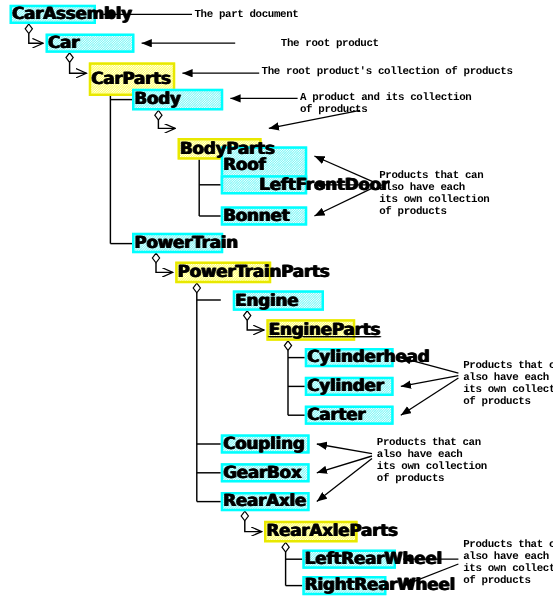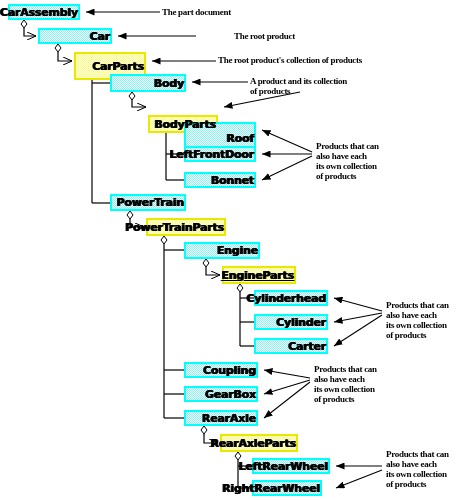--- a/index.html
+++ b/index.html
@@ -24,26 +24,26 @@
     position: absolute;
     box-sizing: border-box;
     border: 2px solid #00ffff;
     background-color: #7ff7f7;
     background-image:
       linear-gradient(45deg, #ffffff 25%, transparent 25%, transparent 75%, #ffffff 75%),
       linear-gradient(45deg, #ffffff 25%, transparent 25%, transparent 75%, #ffffff 75%);
     background-size: 2px 2px;
     background-position: 0 0, 1px 1px;
     color: #000000;
-    font-size: 11px;
+    font-size: 14px;
     font-weight: bold;
     font-family: "DejaVu Sans", sans-serif;
     display: flex;
     align-items: center;
-    justify-content: flex-end;
+    justify-content: flex-start;
     letter-spacing: -0.2px;
     line-height: 1;
     white-space: nowrap;
   }
   .node.collection {
     border: 2px solid #e8e800;
     background-color: #ffff66;
     background-image:
       linear-gradient(45deg, #ffffff 25%, transparent 25%, transparent 75%, #ffffff 75%),
       linear-gradient(45deg, #ffffff 25%, transparent 25%, transparent 75%, #ffffff 75%);
@@ -54,21 +54,21 @@
     position: relative;
     z-index: 2;
     text-shadow:
       0.6px 0 0 rgba(0,0,0,0.85),
       -0.6px 0 0 rgba(0,0,0,0.85);
   }
   .annot {
     position: absolute;
     font-size: 9px;
     font-weight: bold;
-    font-family: Liberation Serif, serif;
+    font-family: Liberation Mono, monospace;
     color: #000000;
     line-height: 10px;
     letter-spacing: -0.3px;
     white-space: pre-line;
   }
 </style>
 </head>
 <body>
 
 <svg id="diagram" width="461" height="500" viewBox="0 0 461 500" xmlns="http://www.w3.org/2000/svg">
@@ -203,21 +203,21 @@
 </div>
 <div class="node" style="left:184px;top:172px;width:72px;height:16px;">
   <span class="node-text">Bonnet</span>
 </div>
 <div class="node" style="left:110px;top:194px;width:76px;height:17px;">
   <span class="node-text">PowerTrain</span>
 </div>
 <div class="node collection" style="left:146px;top:218px;width:80px;height:18px;">
   <span class="node-text">PowerTrainParts</span>
 </div>
-<div class="node" style="left:184px;top:242px;width:76px;height:17px;">
+<div class="node" style="left:194px;top:242px;width:76px;height:17px;">
   <span class="node-text">Engine</span>
 </div>
 <div class="node collection" style="left:222px;top:266px;width:74px;height:18px;text-decoration:underline;">
   <span class="node-text">EngineParts</span>
 </div>
 <div class="node" style="left:254px;top:290px;width:74px;height:16px;">
   <span class="node-text">Cylinderhead</span>
 </div>
 <div class="node" style="left:254px;top:314px;width:74px;height:16px;">
   <span class="node-text">Cylinder</span>

